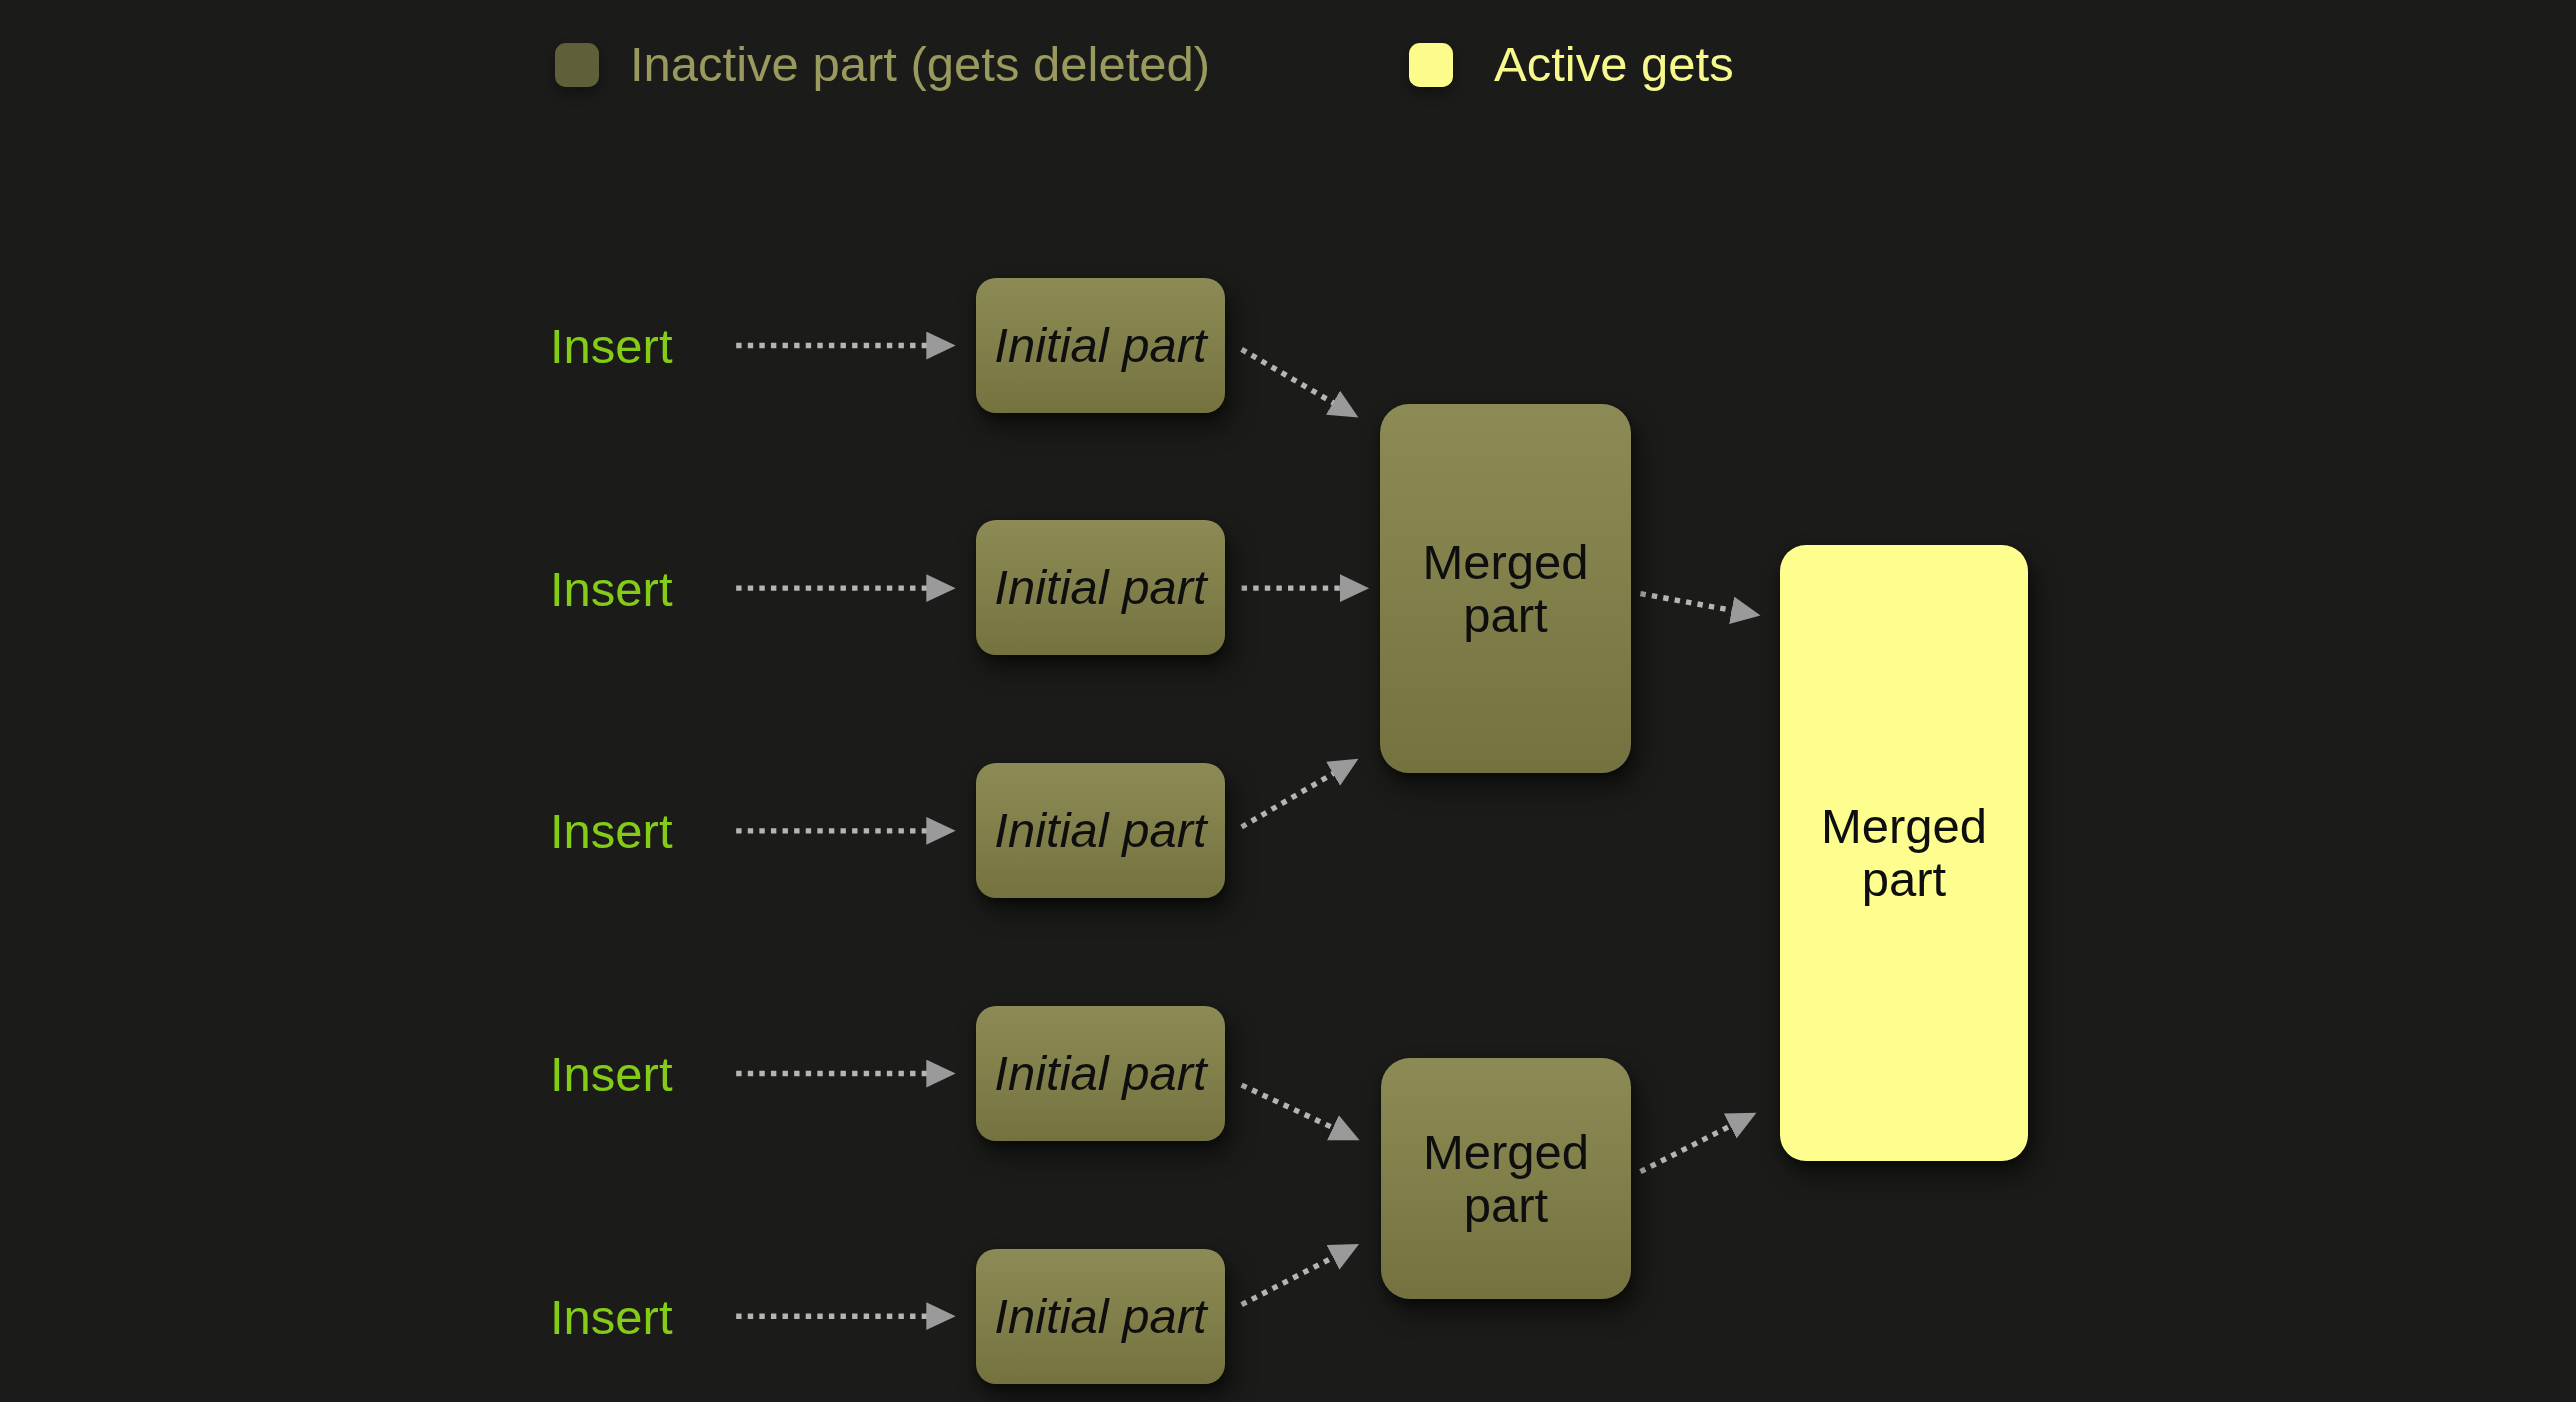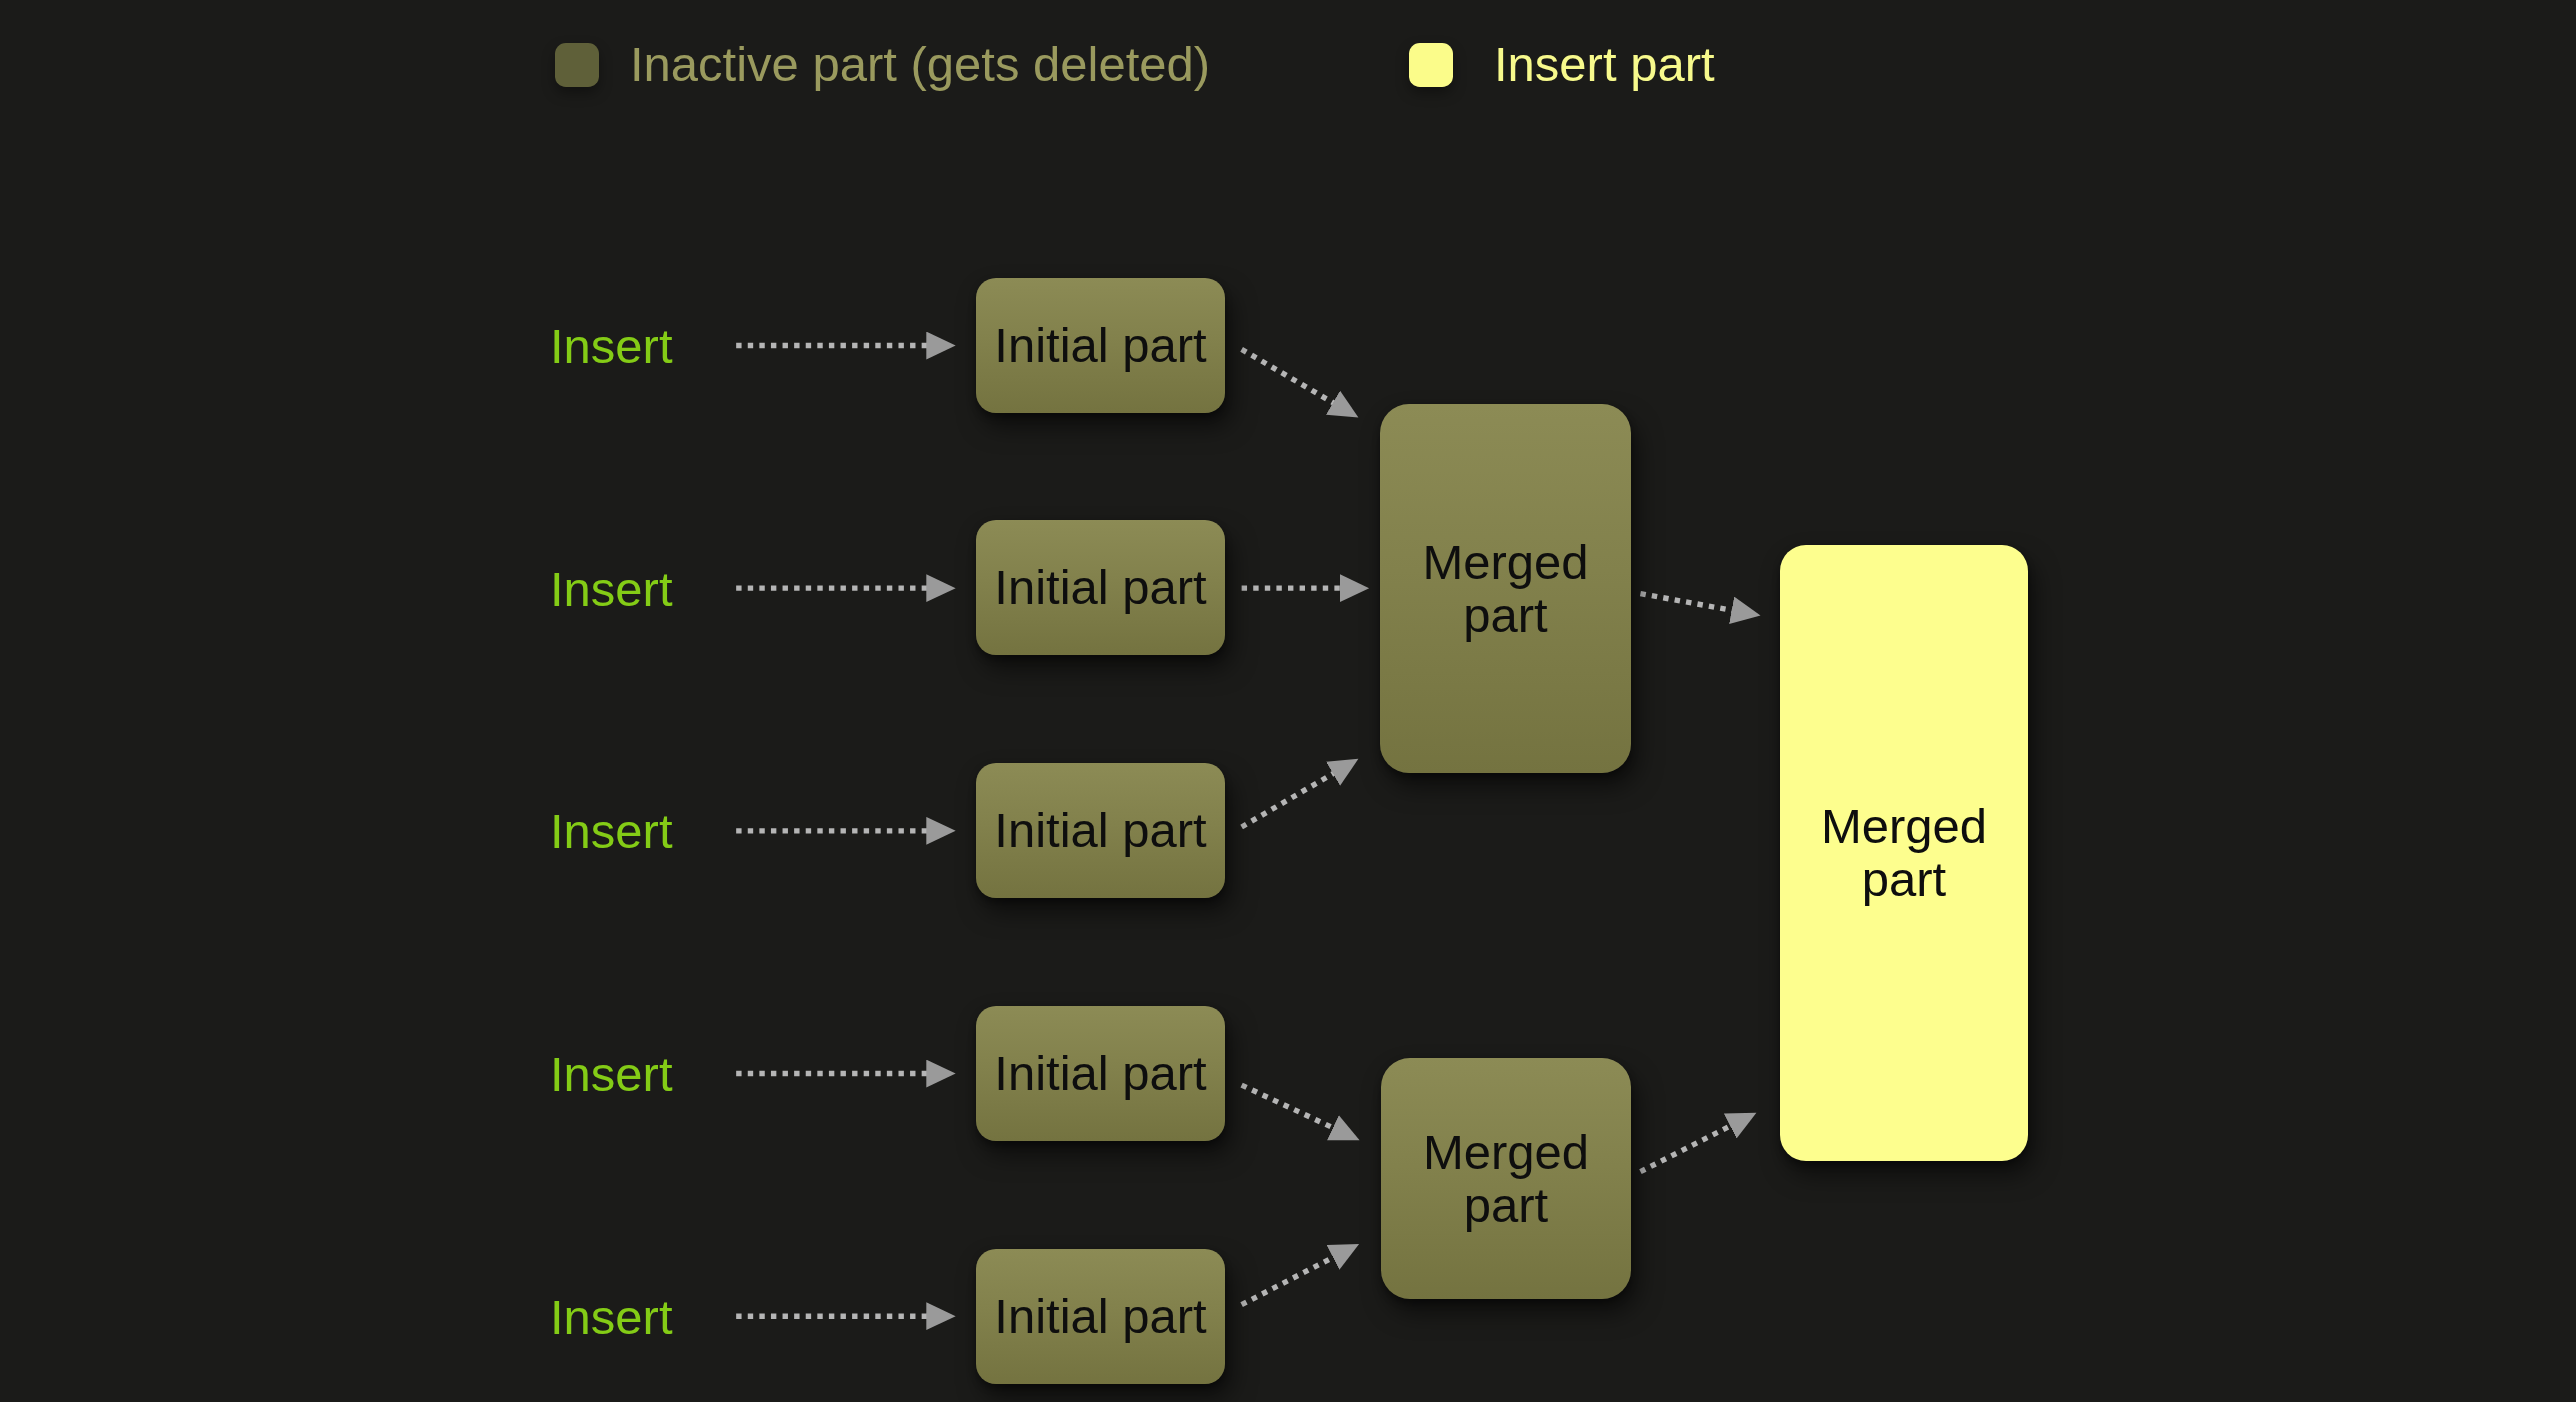--- a/index.html
+++ b/index.html
@@ -39,21 +39,21 @@
     display: flex; align-items: center; justify-content: center;
     text-align: center;
     font-size: 49px; line-height: 53px; color: #0e0e0e;
     box-shadow: 6.2px 14px 23px rgba(0,0,0,0.5), 0 3.1px 7.7px rgba(0,0,0,0.35);
   }
   .node-inactive {
     background: linear-gradient(180deg, #8c8b55 0%, #82814c 45%, #747340 100%);
   }
   .node-active { background: #fdfe8e; }
 
-  .initial-box { left: 976px; width: 249px; height: 135px; border-radius: 20px; }
+  .initial-box { left: 976px; width: 249px; height: 135px; border-radius: 20px; font-style: italic; }
   .initial-1 { top: 278px; }
   .initial-2 { top: 520px; }
   .initial-3 { top: 763px; }
   .initial-4 { top: 1006px; }
   .initial-5 { top: 1249px; }
 
   .merged-1 { left: 1380px; top: 404px;  width: 251px; height: 369px; border-radius: 29px; }
   .merged-2 { left: 1381px; top: 1058px; width: 250px; height: 241px; border-radius: 29px; }
   .final-box { left: 1780px; top: 545px; width: 248px; height: 616px; border-radius: 26px; }
 
@@ -68,21 +68,21 @@
 </style>
 </head>
 <body>
 
 <div class="canvas">
 
   <div>
     <div class="legend-swatch swatch-inactive"></div>
     <div class="legend-label legend-label-inactive">Inactive part (gets deleted)</div>
     <div class="legend-swatch swatch-active"></div>
-    <div class="legend-label legend-label-active">Insert part</div>
+    <div class="legend-label legend-label-active">Active gets</div>
   </div>
 
   <div class="insert-label" style="top:318px">Insert</div>
   <div class="insert-label" style="top:561px">Insert</div>
   <div class="insert-label" style="top:803px">Insert</div>
   <div class="insert-label" style="top:1046px">Insert</div>
   <div class="insert-label" style="top:1289px">Insert</div>
 
   <svg class="arrows" width="2576" height="1402" viewBox="0 0 3332 1814">
     <defs>

